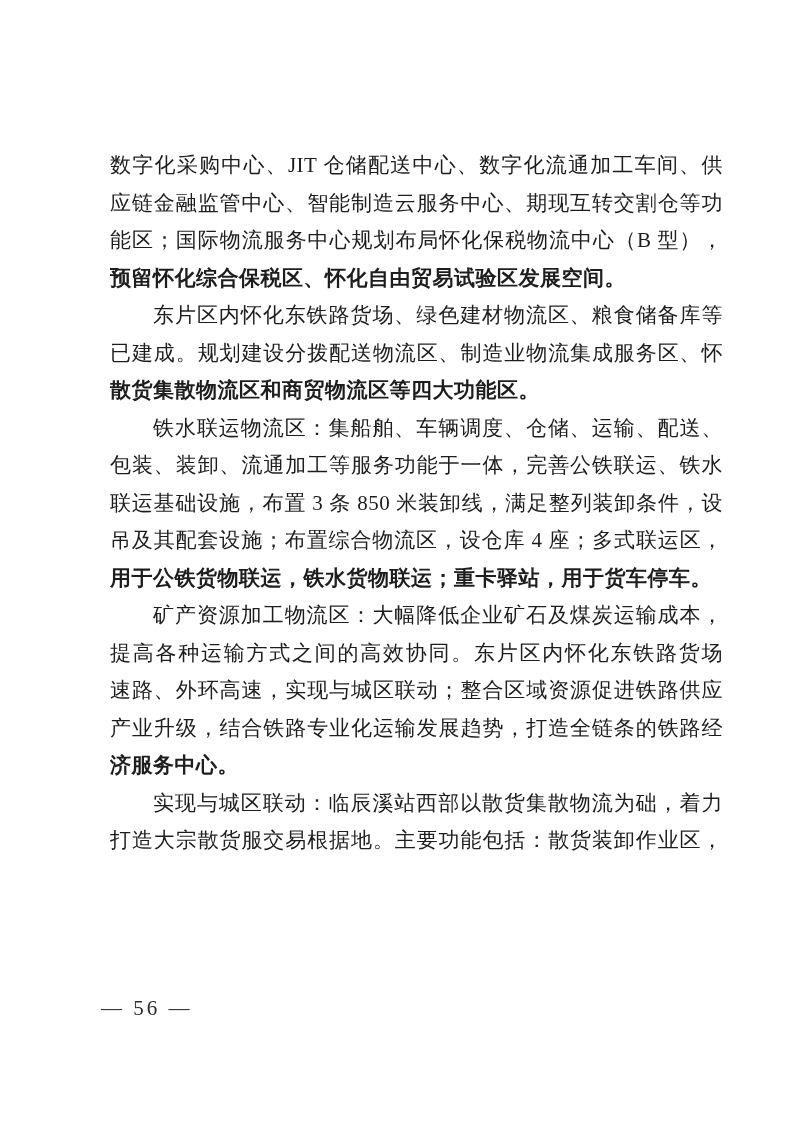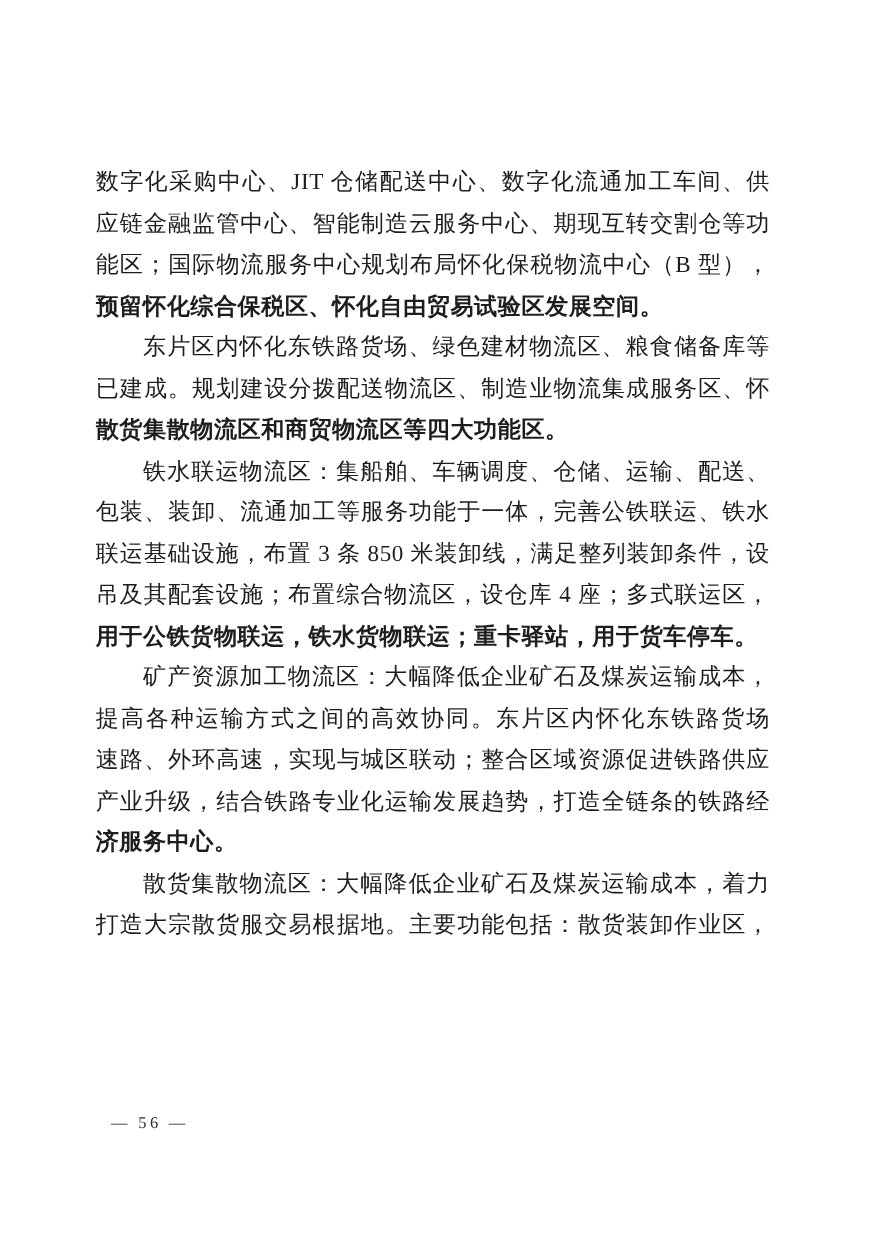--- a/index.html
+++ b/index.html
@@ -11,21 +11,21 @@
     position: relative;
     width: 793px;
     height: 1122px;
     background: #ffffff;
     overflow: hidden;
     font-family: "Liberation Serif", "DejaVu Serif", serif;
     color: #1d1d1d;
   }
   .content {
     position: absolute;
-    left: 87px;
+    left: 110px;
     top: 147px;
     width: 613px;
   }
   .line {
     font-size: 21px;
     line-height: 37.5px;
     height: 37.5px;
     text-align: justify;
     text-align-last: justify;
     overflow: hidden;
@@ -37,25 +37,24 @@
   }
   
   .line.pend {
     text-align-last: left;
     font-weight: bold;
   }
   .footer {
     position: absolute;
     left: 101px;
     top: 993px;
-    font-size: 15px;
+    font-size: 21px;
     line-height: 30px;
     letter-spacing: 3px;
     color: #2a2a2a;
-    margin-top: 13px;
   }
 </style>
 </head>
 <body>
 
 <div class="page">
   <div class="content">
     <div class="line">数字化采购中心、JIT 仓储配送中心、数字化流通加工车间、供</div>
     <div class="line">应链金融监管中心、智能制造云服务中心、期现互转交割仓等功</div>
     <div class="line">能区；国际物流服务中心规划布局怀化保税物流中心（B 型），</div>
@@ -66,18 +65,18 @@
     <div class="line indent">铁水联运物流区：集船舶、车辆调度、仓储、运输、配送、</div>
     <div class="line">包装、装卸、流通加工等服务功能于一体，完善公铁联运、铁水</div>
     <div class="line">联运基础设施，布置 3 条 850 米装卸线，满足整列装卸条件，设</div>
     <div class="line">吊及其配套设施；布置综合物流区，设仓库 4 座；多式联运区，</div>
     <div class="line pend">用于公铁货物联运，铁水货物联运；重卡驿站，用于货车停车。</div>
     <div class="line indent">矿产资源加工物流区：大幅降低企业矿石及煤炭运输成本，</div>
     <div class="line">提高各种运输方式之间的高效协同。东片区内怀化东铁路货场</div>
     <div class="line">速路、外环高速，实现与城区联动；整合区域资源促进铁路供应</div>
     <div class="line">产业升级，结合铁路专业化运输发展趋势，打造全链条的铁路经</div>
     <div class="line pend">济服务中心。</div>
-    <div class="line indent">散货集散物流区：大幅降低企业矿石及煤炭运输成本，着力</div>
+    <div class="line indent">实现与城区联动：临辰溪站西部以散货集散物流为础，着力</div>
     <div class="line">打造大宗散货服交易根据地。主要功能包括：散货装卸作业区，</div>
   </div>
 
   <div class="footer">— 56 —</div>
 </div>
 
 </body></html>

